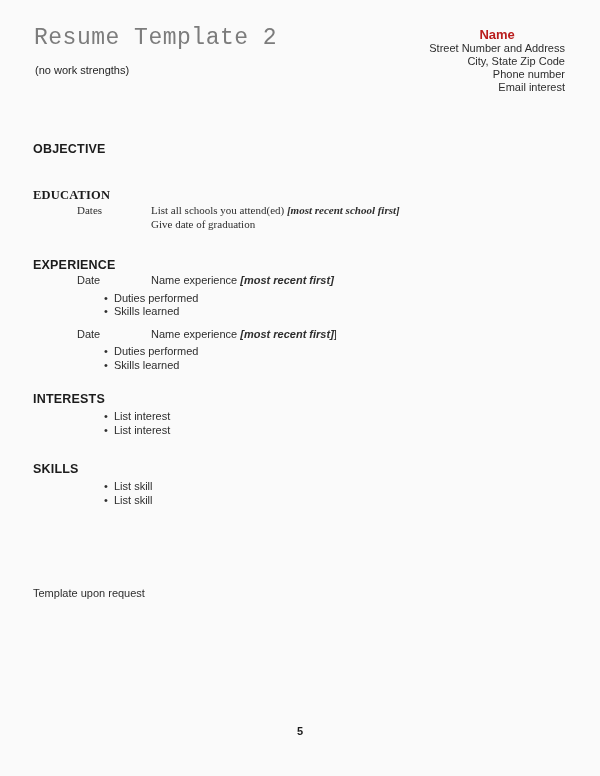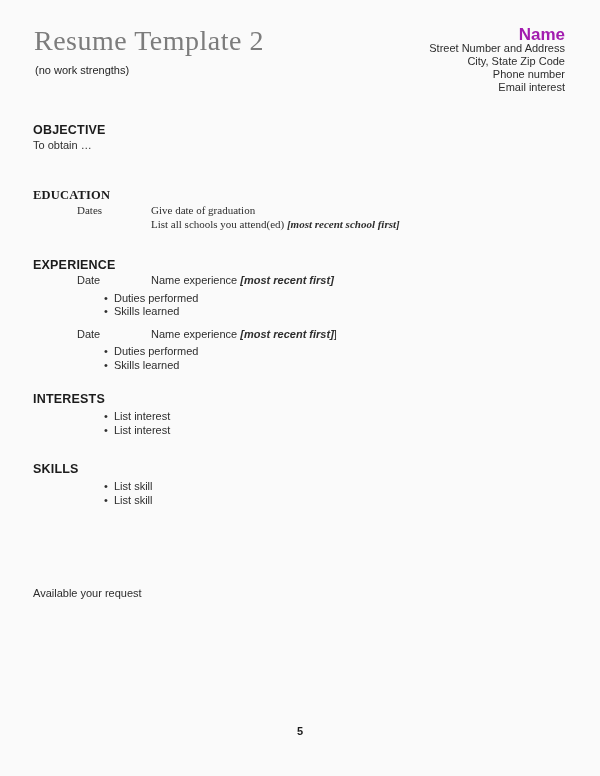--- a/index.html
+++ b/index.html
@@ -10,23 +10,23 @@
     height: 776px;
     background: #fafafa;
     font-family: "Liberation Sans", sans-serif;
     color: #2d2d2d;
     overflow: hidden;
   }
   .doc-title {
     position: absolute;
     left: 34px;
     top: 27px;
-    font-family: Liberation Serif, serif;
+    font-family: Liberation Mono, monospace;
     font-weight: 400;
-    font-size: 28px;
+    font-size: 23px;
     line-height: 1.0;
     color: #7c7c7c;
     letter-spacing: 0.5px;
     white-space: nowrap;
   }
   .doc-subtitle {
     position: absolute;
     left: 35px;
     top: 64px;
     font-size: 11px;
@@ -35,24 +35,25 @@
   .contact {
     position: absolute;
     top: 27px;
     right: 35px;
     text-align: right;
     font-size: 11px;
     line-height: 13px;
     color: #2d2d2d;
   }
   .contact .name {
-    font-size: 17px;
+    font-size: 13px;
     line-height: 15px;
     font-weight: bold;
-    color: #a21caf;
+    color: #b91c1c;
+    text-align: center;
   }
   .section {
     position: absolute;
     left: 33px;
     right: 30px;
     font-size: 11px;
     line-height: 13.5px;
   }
   .h {
     font-size: 12.5px;
@@ -87,21 +88,21 @@
     position: absolute;
     left: 0;
     right: 0;
     top: 725px;
     text-align: center;
     font-size: 11px;
     font-weight: bold;
     color: #1c1c1c;
   }
   
-  #sec-objective  { top: 124px; }
+  #sec-objective  { top: 143px; }
   #sec-education  { top: 189px; font-family: Liberation Serif, serif; }
   #sec-experience { top: 259px; }
   #sec-interests  { top: 393px; }
   #sec-skills     { top: 463px; }
   #sec-strengths  { top: 531px; }
   #sec-references { top: 587px; }
 </style>
 </head>
 <body>
 
@@ -113,30 +114,29 @@
   <div class="contact">
     <div class="name">Name</div>
     <div>Street Number and Address</div>
     <div>City, State Zip Code</div>
     <div>Phone number</div>
     <div>Email interest</div>
   </div>
 
   <div class="section" id="sec-objective">
     <div class="h">OBJECTIVE</div>
-    <div>To obtain …</div>
   </div>
 
   <div class="section" id="sec-education">
     <div class="h">EDUCATION</div>
     <div class="row">
       <div class="label">Dates</div>
       <div class="content">
+        <div><span>List all schools you attend(ed) </span><span class="bi">[most recent school first]</span></div>
         <div>Give date of graduation</div>
-        <div><span>List all schools you attend(ed) </span><span class="bi">[most recent school first]</span></div>
       </div>
     </div>
   </div>
 
   <div class="section" id="sec-experience">
     <div class="h">EXPERIENCE</div>
 
     <div class="exp-entry">
       <div class="row">
         <div class="label">Date</div>
@@ -171,18 +171,18 @@
   <div class="section" id="sec-skills">
     <div class="h">SKILLS</div>
     <ul class="bullets">
       <li>List skill</li>
       <li>List skill</li>
     </ul>
   </div>
 
 
   <div class="section" id="sec-references">
-    <div>Available your request</div>
+    <div>Template upon request</div>
   </div>
 
   <div class="page-number">5</div>
 
 </div>
 
 </body></html>

